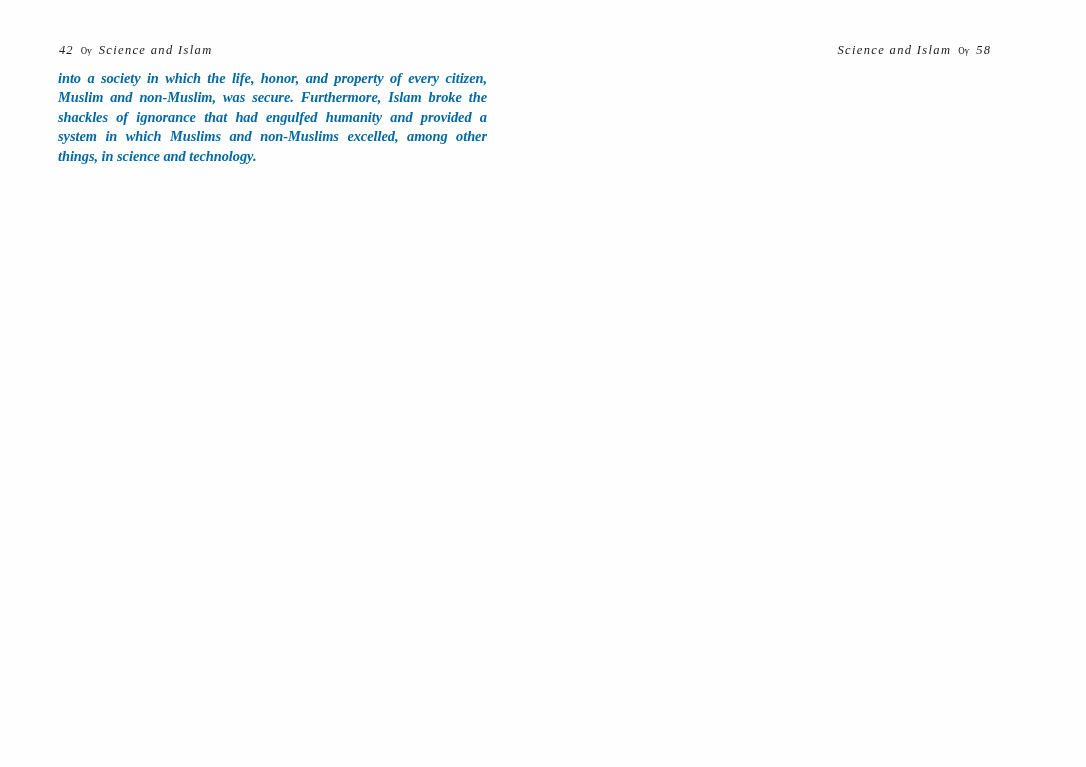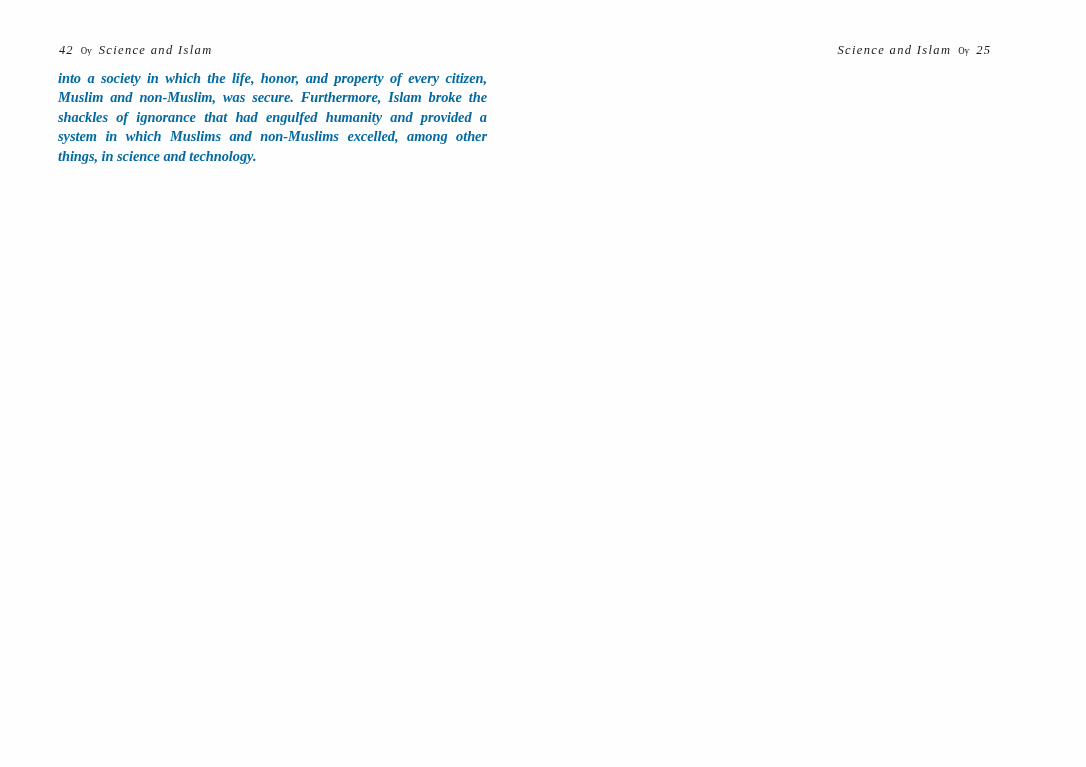--- a/index.html
+++ b/index.html
@@ -94,18 +94,18 @@
 
     <div class="body-left">
       <p>into a society in which the life, honor, and property of every citizen, Muslim and non-Muslim, was secure. Furthermore, Islam broke the shackles of ignorance that had engulfed humanity and provided a system in which Muslims and non-Muslims excelled, among other things, in science and technology.</p>
     </div>
 
   </div>
 
   <div class="page page-right">
 
     <div class="runhead runhead-right">
-      <span class="rh-title">Science and Islam</span><span class="ornament">Ѹ</span><span class="folio">25</span>
+      <span class="rh-title">Science and Islam</span><span class="ornament">Ѹ</span><span class="folio">58</span>
     </div>
 
   </div>
 
 </div>
 
 </body></html>

